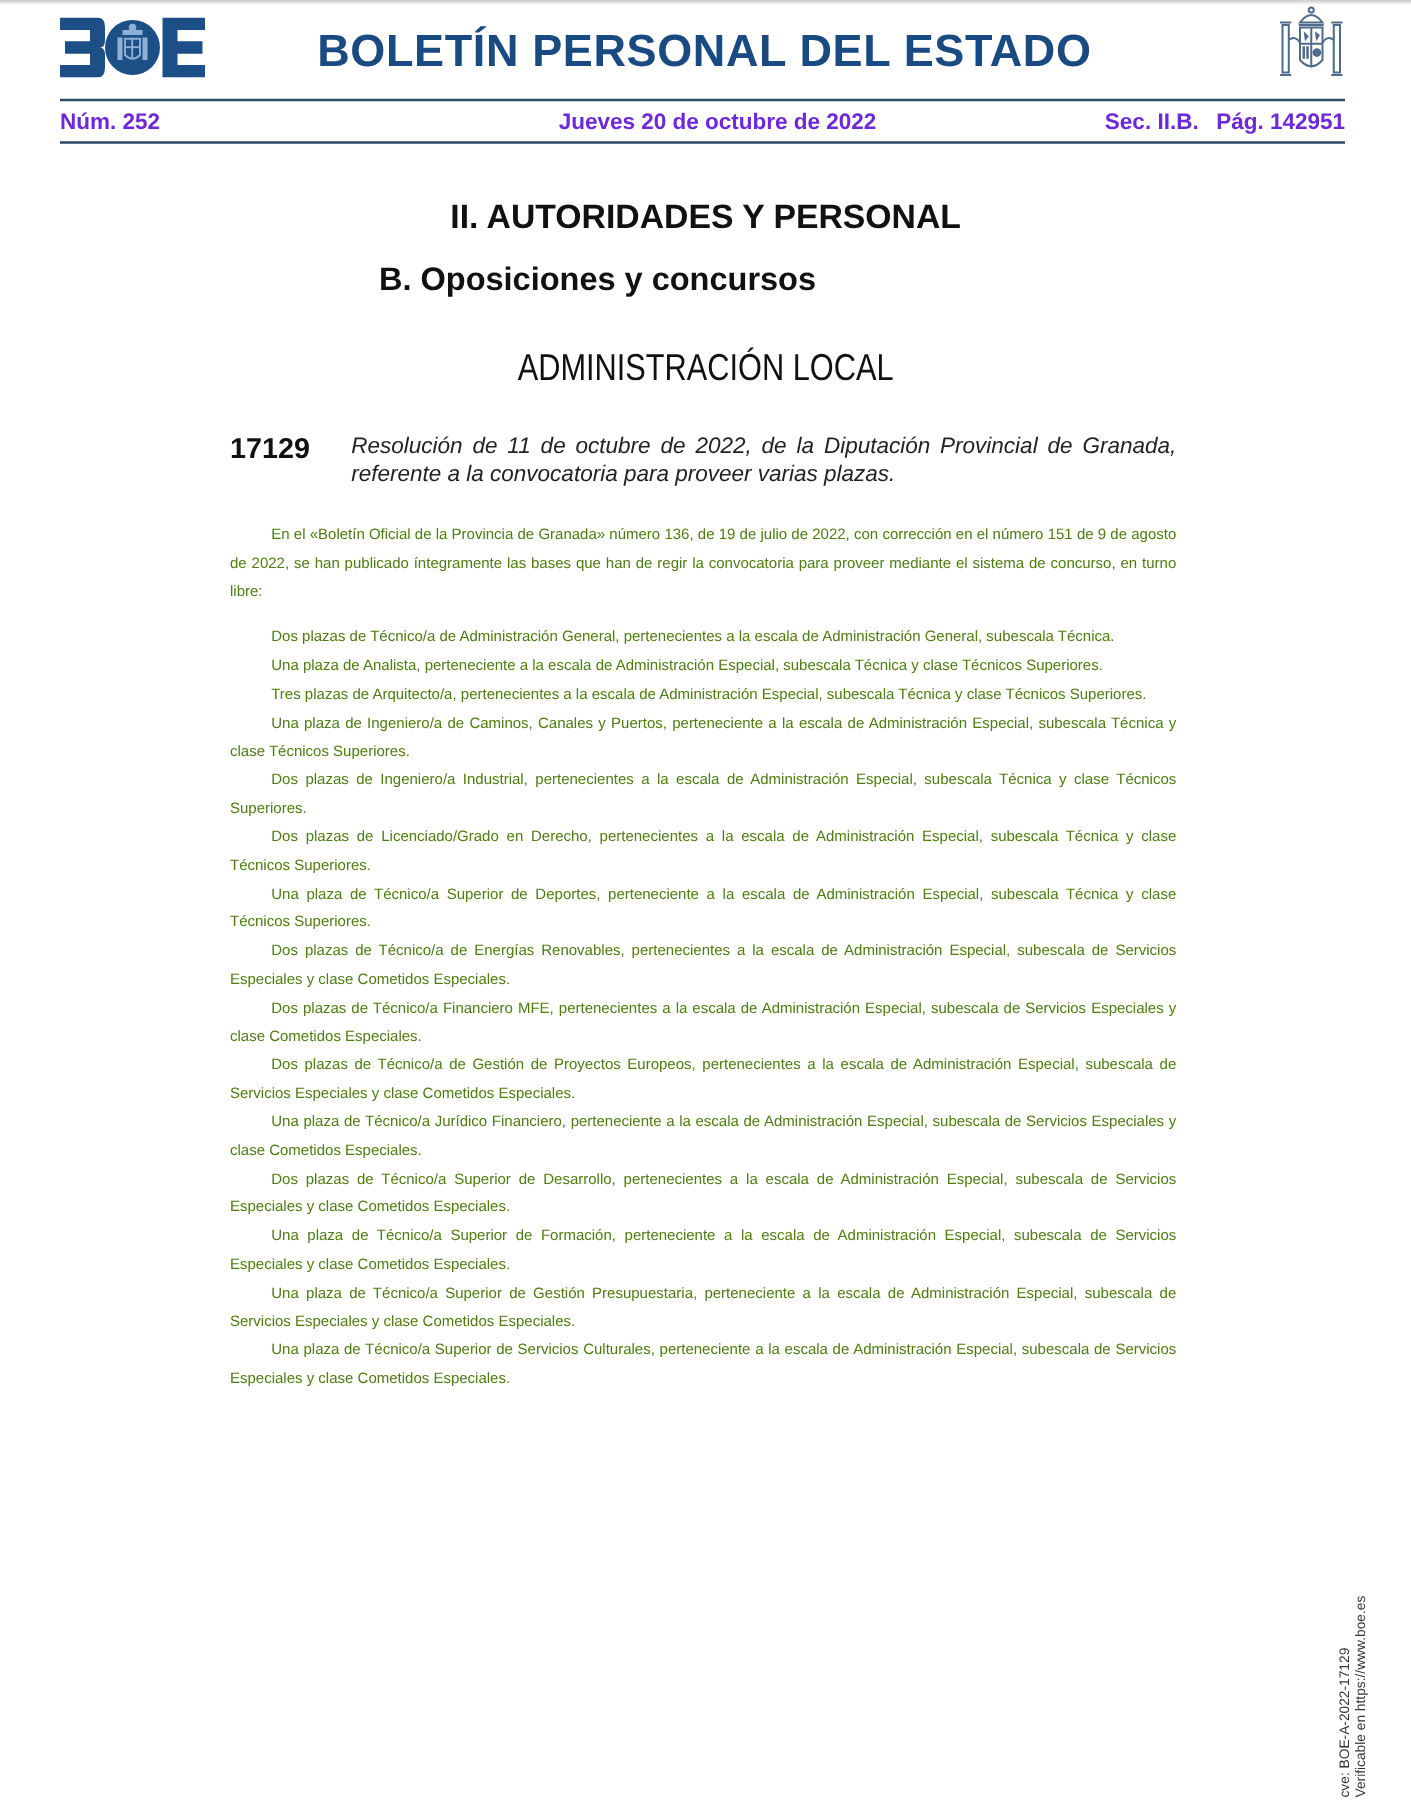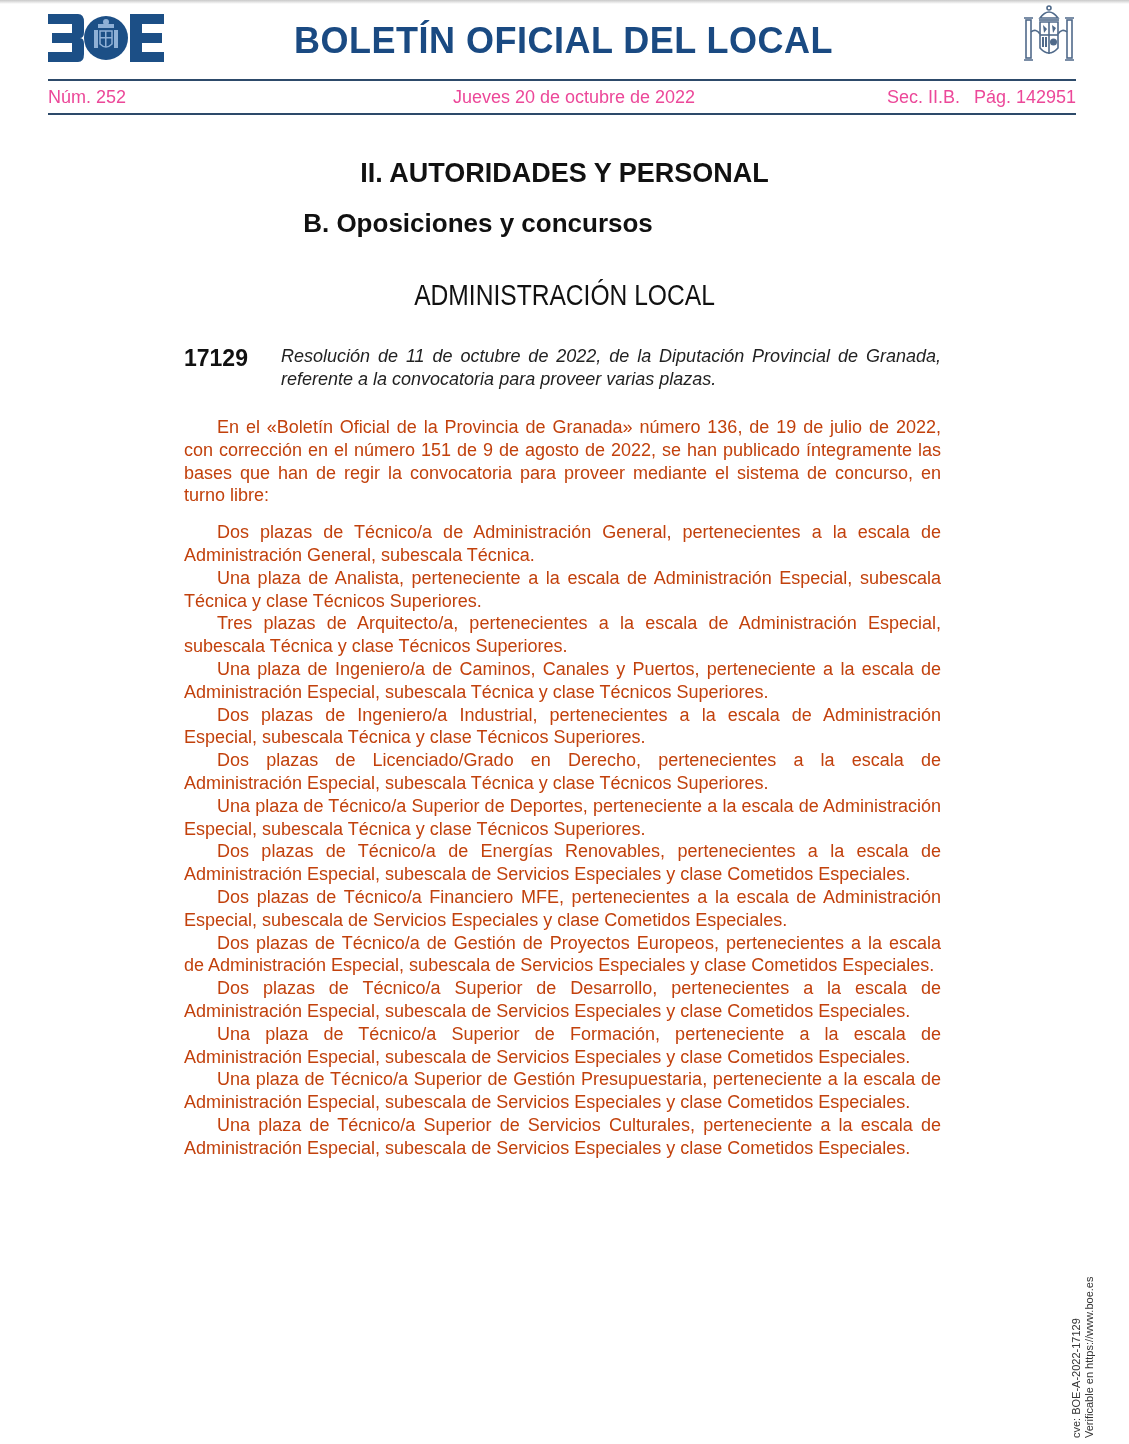--- a/index.html
+++ b/index.html
@@ -11,40 +11,40 @@
   
   .logo { position: absolute; left: 48px; top: 14px; width: 116px; height: 48px; }
   .title {
     position: absolute; left: 200px; top: 20px; width: 727px; text-align: center;
     font-weight: bold; font-size: 36px; color: #1a4a82; letter-spacing: 0.5px;
   }
   .crest { position: absolute; left: 1018px; top: 4px; width: 62px; height: 62px; }
   .rule { position: absolute; left: 48px; width: 1028px; height: 2px; background: #2d4a6a; }
   .rule.r1 { top: 79px; }
   .rule.r2 { top: 113px; }
-  .meta { position: absolute; top: 87px; font-weight: normal; font-size: 18px; color: #ec4899; }
+  .meta { position: absolute; top: 87px; font-weight: bold; font-size: 18px; color: #6d28d9; }
   .meta.num { left: 48px; }
   .meta.date { left: 60px; width: 1028px; text-align: center; }
   .meta.sec { right: 53px; }
   .meta.sec span + span { margin-left: 14px; }
   
   .h1 { position: absolute; left: 0; width: 1129px; top: 158px; text-align: center; font-weight: bold; font-size: 27px; color: #111; }
   .h2 { position: absolute; left: 0; width: 956px; top: 208px; text-align: center; font-weight: bold; font-size: 26px; color: #111; }
   .h3 {
     position: absolute; left: 0; width: 1129px; top: 278px; text-align: center; font-size: 30px; color: #111;
     transform: scaleX(0.82); transform-origin: center;
   }
   
   .resnum { position: absolute; left: 184px; top: 345px; font-weight: bold; font-size: 23px; color: #111; }
   .restitle {
     position: absolute; left: 281px; top: 345px; width: 660px; font-style: italic; font-size: 18px;
     line-height: 23px; text-align: justify; text-align-last: left; color: #222;
   }
   
-  .body { position: absolute; left: 184px; top: 416px; width: 757px; font-size: 18px; line-height: 22.8px; color: #c2410c; }
+  .body { position: absolute; left: 184px; top: 416px; width: 757px; font-size: 12px; line-height: 22.8px; color: #4d7c0f; }
   .body p { margin: 0; text-indent: 33px; text-align: justify; }
   .body p.intro { margin-bottom: 14px; }
   
   .cve {
     position: absolute; left: 1070px; top: 1438px; transform: rotate(-90deg); transform-origin: left top;
     font-size: 11px; line-height: 13px; color: #333; white-space: nowrap;
   }
 </style>
 </head>
 <body>
@@ -64,21 +64,21 @@
     <path d="M50 10 H66 V14 H50 Z"></path>
     <circle cx="58" cy="8" r="3"></circle>
     <rect x="46" y="16" width="4" height="18"></rect>
     <rect x="66" y="16" width="4" height="18"></rect>
     <path d="M52 17 H64 V30 Q58 36 52 30 Z" fill="none" stroke="#8fb0d6" stroke-width="1.5"></path>
     <rect x="57" y="17" width="1.5" height="16"></rect>
     <rect x="52" y="23" width="12" height="1.5"></rect>
   </g>
 </svg>
 
-<div class="title">BOLETÍN OFICIAL DEL LOCAL</div>
+<div class="title">BOLETÍN PERSONAL DEL ESTADO</div>
 
 <svg class="crest" viewBox="0 0 62 62">
   <g fill="none" stroke="#506a8a" stroke-width="1.6">
     <path d="M22 14 Q31 2 40 14 Z"></path>
     <circle cx="31" cy="4" r="2"></circle>
     <path d="M21 16 H41"></path>
     <path d="M22 18 V44 Q31 54 40 44 V18 Z"></path>
     <path d="M31 18 V50"></path>
     <path d="M22 31 H40"></path>
     <rect x="8" y="16" width="5" height="38"></rect>
@@ -115,20 +115,21 @@
   <p>Dos plazas de Técnico/a de Administración General, pertenecientes a la escala de Administración General, subescala Técnica.</p>
   <p>Una plaza de Analista, perteneciente a la escala de Administración Especial, subescala Técnica y clase Técnicos Superiores.</p>
   <p>Tres plazas de Arquitecto/a, pertenecientes a la escala de Administración Especial, subescala Técnica y clase Técnicos Superiores.</p>
   <p>Una plaza de Ingeniero/a de Caminos, Canales y Puertos, perteneciente a la escala de Administración Especial, subescala Técnica y clase Técnicos Superiores.</p>
   <p>Dos plazas de Ingeniero/a Industrial, pertenecientes a la escala de Administración Especial, subescala Técnica y clase Técnicos Superiores.</p>
   <p>Dos plazas de Licenciado/Grado en Derecho, pertenecientes a la escala de Administración Especial, subescala Técnica y clase Técnicos Superiores.</p>
   <p>Una plaza de Técnico/a Superior de Deportes, perteneciente a la escala de Administración Especial, subescala Técnica y clase Técnicos Superiores.</p>
   <p>Dos plazas de Técnico/a de Energías Renovables, pertenecientes a la escala de Administración Especial, subescala de Servicios Especiales y clase Cometidos Especiales.</p>
   <p>Dos plazas de Técnico/a Financiero MFE, pertenecientes a la escala de Administración Especial, subescala de Servicios Especiales y clase Cometidos Especiales.</p>
   <p>Dos plazas de Técnico/a de Gestión de Proyectos Europeos, pertenecientes a la escala de Administración Especial, subescala de Servicios Especiales y clase Cometidos Especiales.</p>
+  <p>Una plaza de Técnico/a Jurídico Financiero, perteneciente a la escala de Administración Especial, subescala de Servicios Especiales y clase Cometidos Especiales.</p>
   <p>Dos plazas de Técnico/a Superior de Desarrollo, pertenecientes a la escala de Administración Especial, subescala de Servicios Especiales y clase Cometidos Especiales.</p>
   <p>Una plaza de Técnico/a Superior de Formación, perteneciente a la escala de Administración Especial, subescala de Servicios Especiales y clase Cometidos Especiales.</p>
   <p>Una plaza de Técnico/a Superior de Gestión Presupuestaria, perteneciente a la escala de Administración Especial, subescala de Servicios Especiales y clase Cometidos Especiales.</p>
   <p>Una plaza de Técnico/a Superior de Servicios Culturales, perteneciente a la escala de Administración Especial, subescala de Servicios Especiales y clase Cometidos Especiales.</p>
 </div>
 
 <div class="cve">
   <div>cve: BOE-A-2022-17129</div>
   <div>Verificable en https://www.boe.es</div>
 </div>

